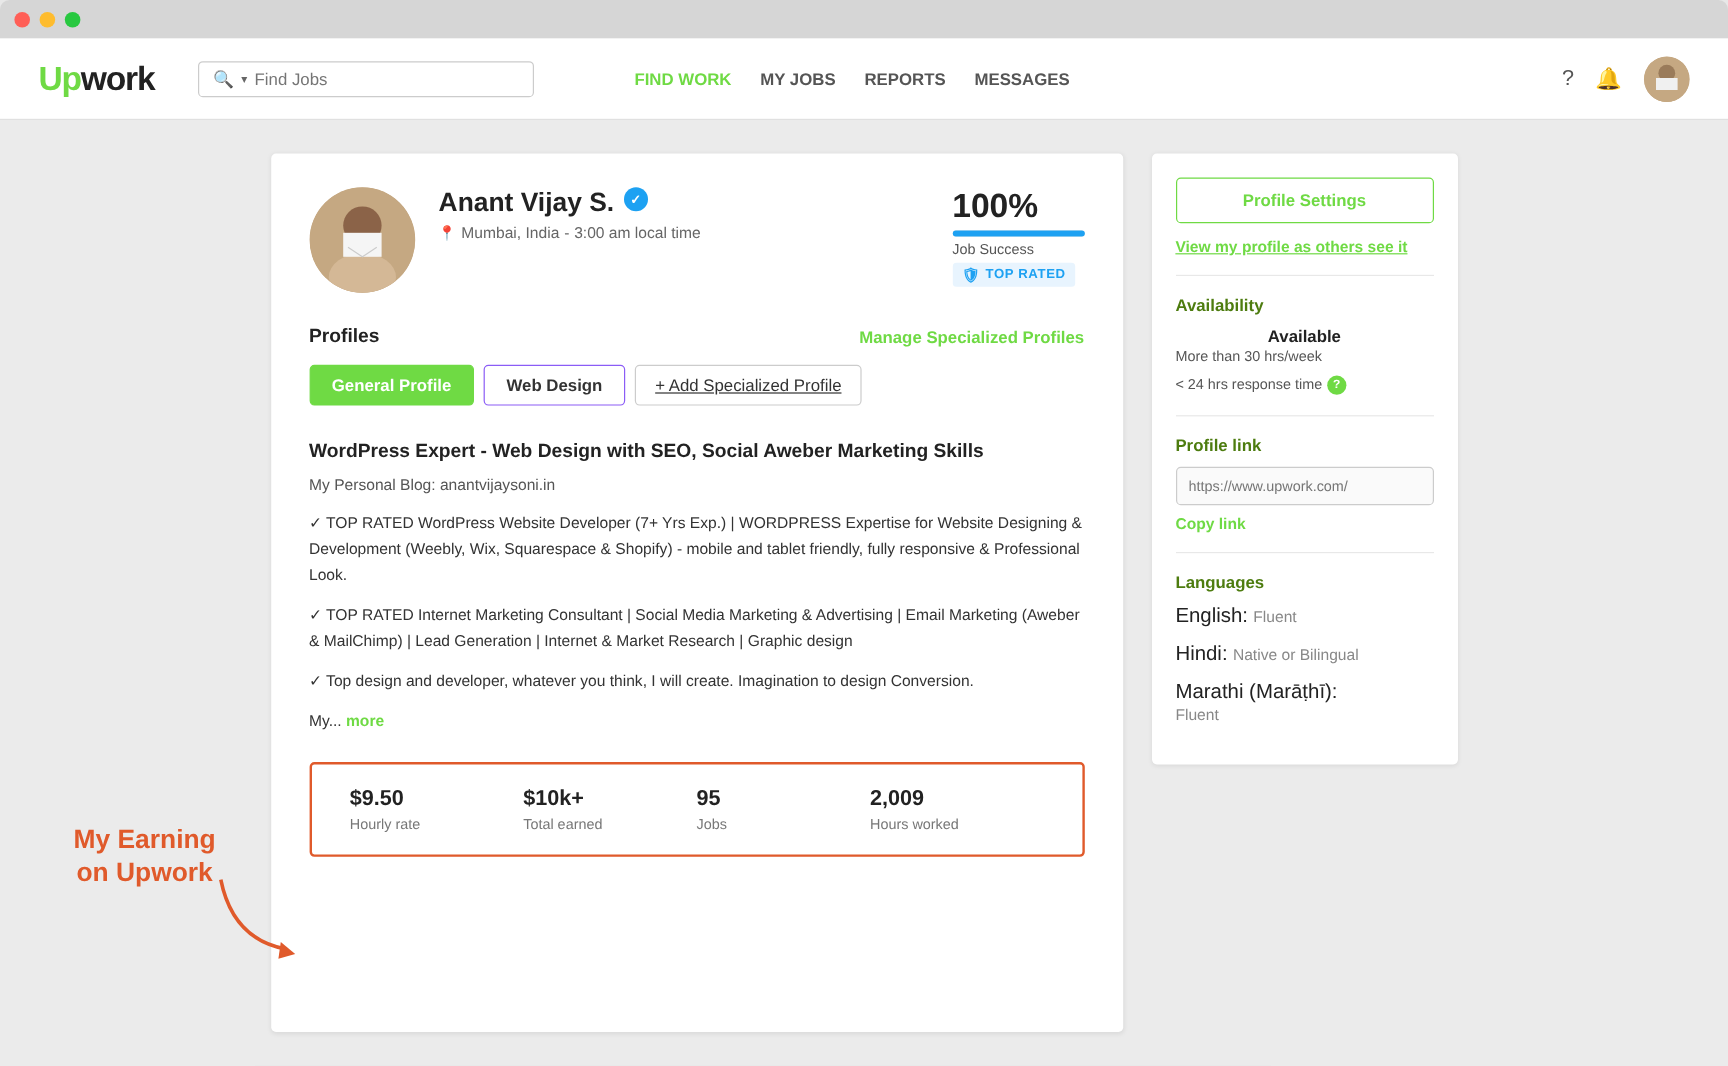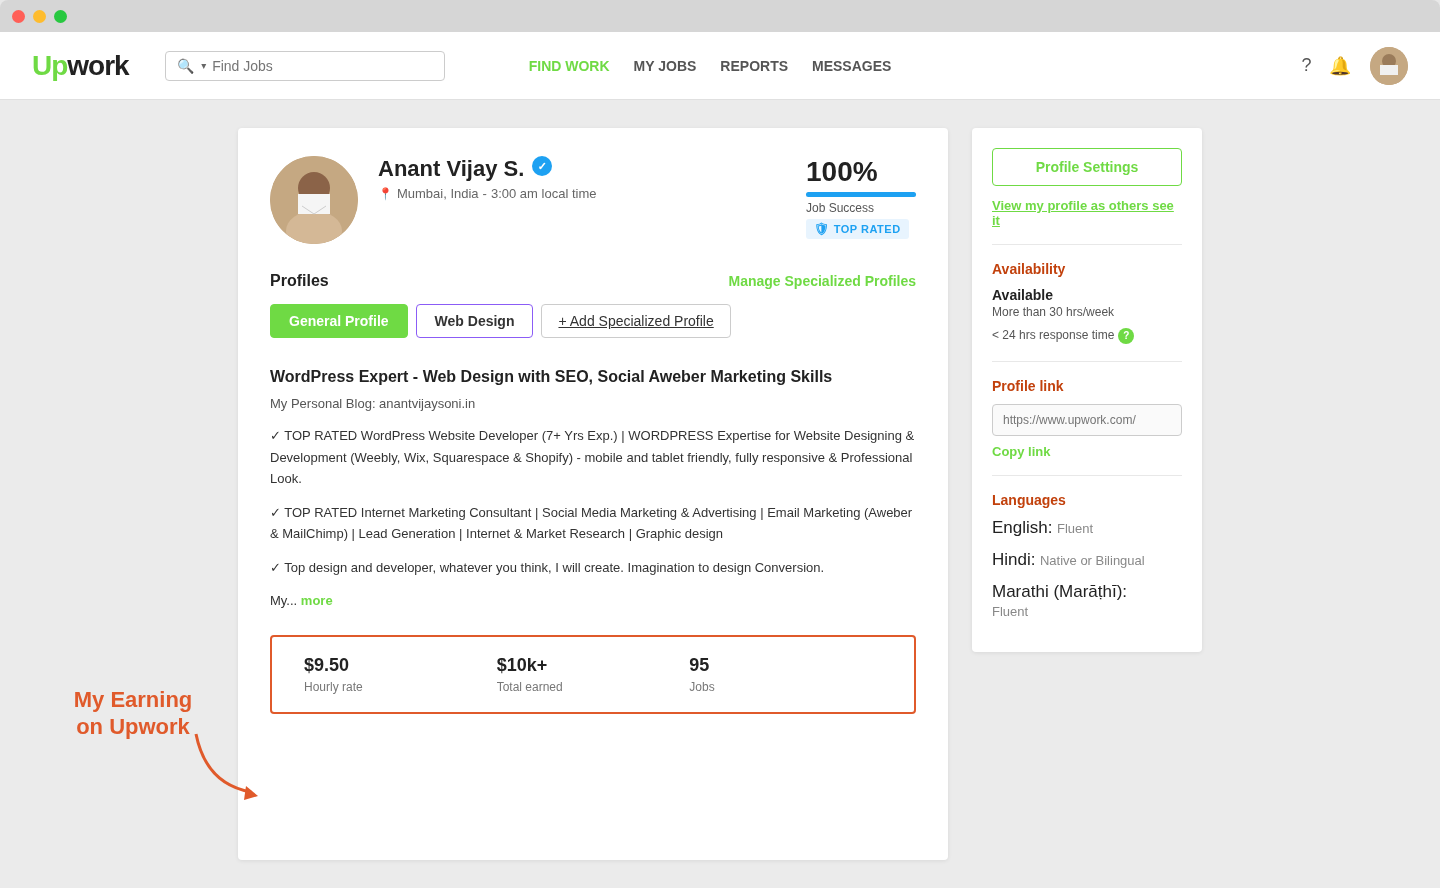--- a/index.html
+++ b/index.html
@@ -286,21 +286,21 @@
       font-weight: 700;
       color: #222;
     }
     .stat-label {
       font-size: 12px;
       color: #777;
     }
 
     
     .sidebar {
-      width: 230px;
+      width: 255px;
       display: flex;
       flex-direction: column;
       gap: 0;
     }
     .sidebar-card {
       background: #fff;
       border-radius: 4px;
       padding: 20px;
       box-shadow: 0 1px 4px rgba(0,0,0,0.08);
       margin-bottom: 0;
@@ -327,27 +327,28 @@
       text-decoration: underline;
     }
     .sidebar-divider {
       border: none;
       border-top: 1px solid #e8e8e8;
       margin: 16px 0;
     }
     .sidebar-section-title {
       font-size: 14px;
       font-weight: 700;
-      color: #c2410c;
+      color: #4d7c0f;
       margin-bottom: 10px;
     }
     .availability-status {
       font-size: 14px;
       font-weight: 700;
       color: #222;
+      text-align: center;
     }
     .availability-detail {
       font-size: 12px;
       color: #555;
       line-height: 1.6;
       display: flex;
       align-items: center;
       gap: 4px;
       flex-wrap: wrap;
     }
@@ -533,20 +534,24 @@
         <span class="stat-label">Hourly rate</span>
       </div>
       <div class="stat-item">
         <span class="stat-value">$10k+</span>
         <span class="stat-label">Total earned</span>
       </div>
       <div class="stat-item">
         <span class="stat-value">95</span>
         <span class="stat-label">Jobs</span>
       </div>
+      <div class="stat-item">
+        <span class="stat-value">2,009</span>
+        <span class="stat-label">Hours worked</span>
+      </div>
     </div>
   </div>
 
   <div class="sidebar">
     <div class="sidebar-card">
       <button class="profile-settings-btn">Profile Settings</button>
       <a class="view-profile-link">View my profile as others see it</a>
 
       <hr class="sidebar-divider">
 

